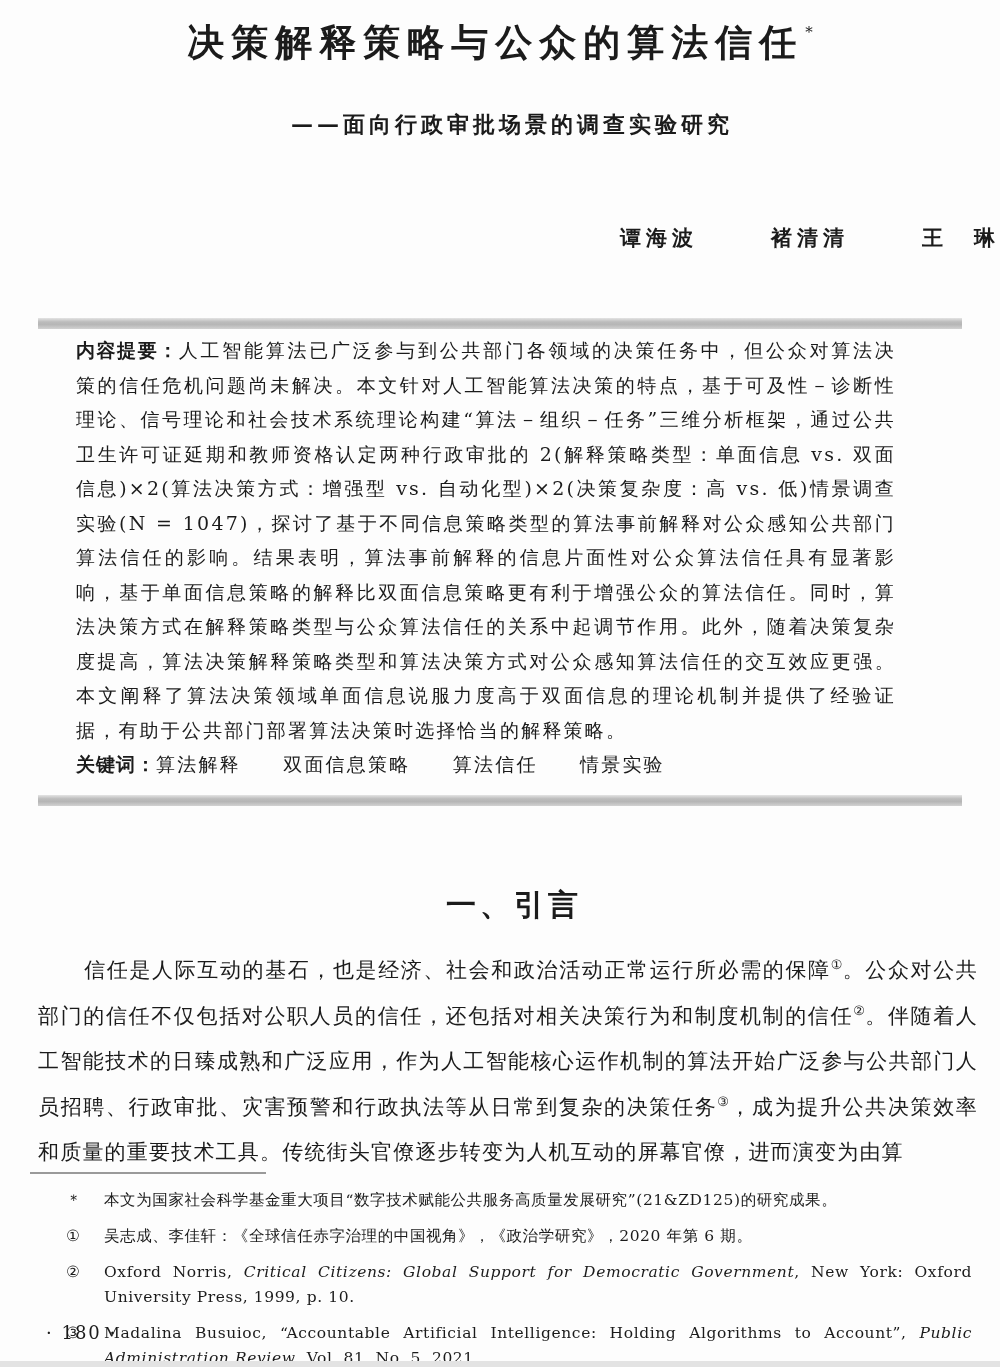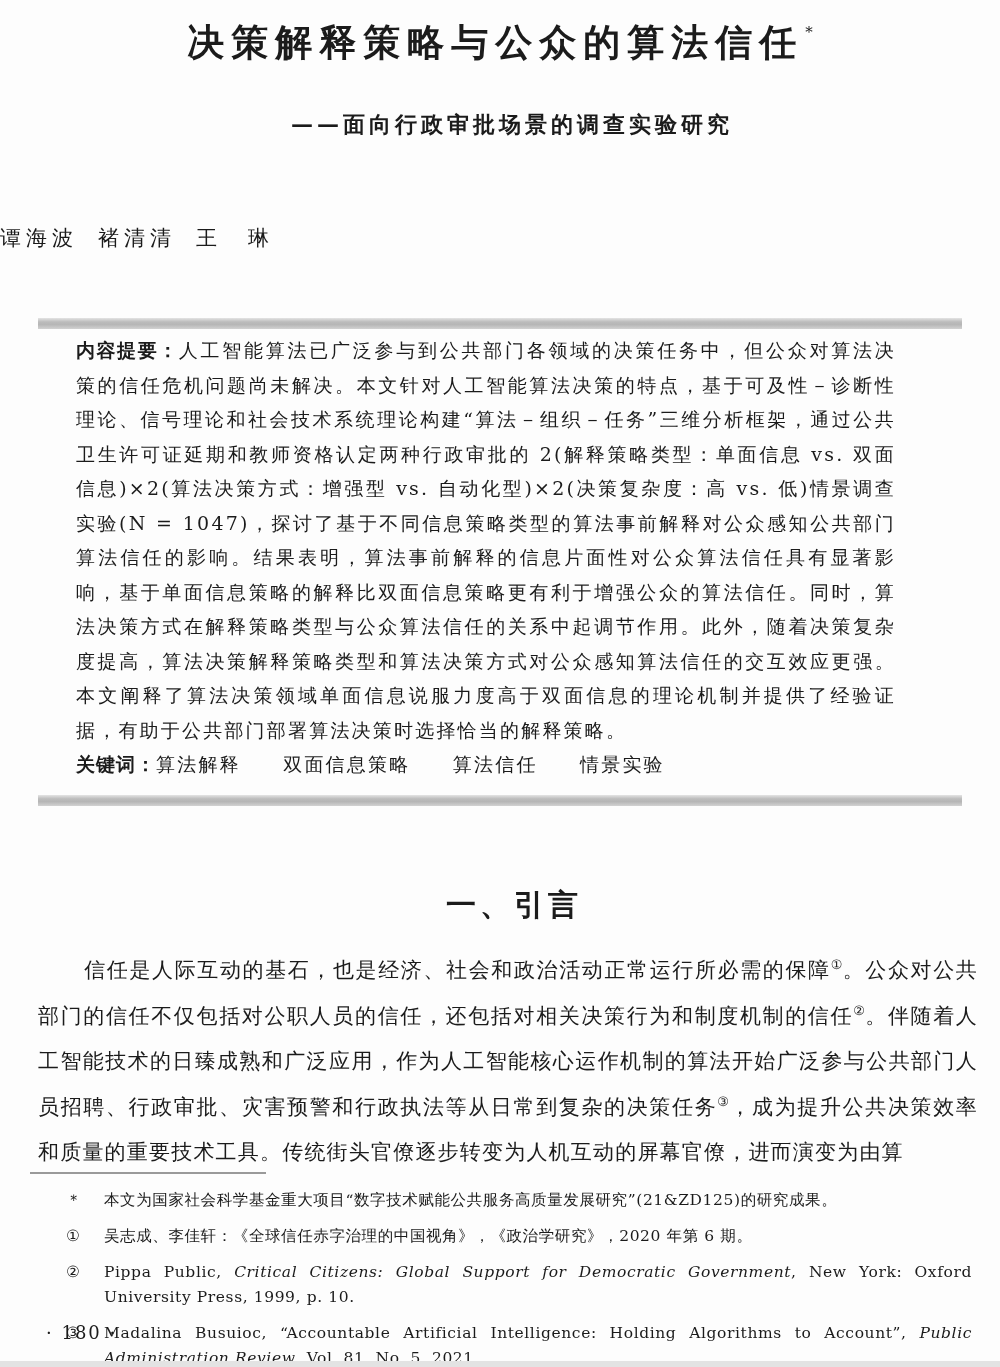--- a/index.html
+++ b/index.html
@@ -31,22 +31,22 @@
   }
   .subtitle {
     position: absolute; top: 110px; left: 12px; width: 100%;
     text-align: center;
     font-size: 22px; font-weight: 600;
     letter-spacing: 4px;
     margin: 0;
   }
   .authors {
     position: absolute; top: 224px; left: 0; width: 100%;
-    display: flex; justify-content: flex-start; gap: 20px;
-    font-size: 21px; letter-spacing: 5px;
+    display: flex; justify-content: flex-end; gap: 73px;
+    font-size: 21px; letter-spacing: 5px; font-weight: bold;
   }
   .rule-bar {
     position: absolute; left: 38px; width: 924px; height: 11px;
     background: linear-gradient(to bottom, #e4e4e4 0%, #bcbcbc 35%, #b6b6b6 60%, #d2d2d2 100%);
   }
   .rule-bar.top { top: 318px; }
   .rule-bar.bottom { top: 795px; }
   .abstract {
     position: absolute; top: 333px; left: 76px; width: 820px;
     font-size: 19px; line-height: 34.5px;
@@ -131,21 +131,21 @@
       <div class="footnote-item">
         <span class="footnote-marker">＊</span>
         <span class="footnote-text"><span>本文为国家社会科学基金重大项目“数字技术赋能公共服务高质量发展研究”(21&amp;ZD125)的研究成果。</span></span>
       </div>
       <div class="footnote-item">
         <span class="footnote-marker">①</span>
         <span class="footnote-text"><span>吴志成、李佳轩：《全球信任赤字治理的中国视角》，《政治学研究》，2020 年第 6 期。</span></span>
       </div>
       <div class="footnote-item">
         <span class="footnote-marker">②</span>
-        <span class="footnote-text"><span>Pippa Public, </span><i>Critical Citizens: Global Support for Democratic Government</i><span>, New York: Oxford University Press, 1999, p. 10.</span></span>
+        <span class="footnote-text"><span>Oxford Norris, </span><i>Critical Citizens: Global Support for Democratic Government</i><span>, New York: Oxford University Press, 1999, p. 10.</span></span>
       </div>
       <div class="footnote-item">
         <span class="footnote-marker">③</span>
         <span class="footnote-text"><span>Madalina Busuioc, “Accountable Artificial Intelligence: Holding Algorithms to Account”, </span><i>Public Administration Review</i><span>, Vol. 81, No. 5, 2021.</span></span>
       </div>
     </div>
 
   <div class="page-number">· 180 ·</div>
 
   <div class="page-bottom-edge"></div>

